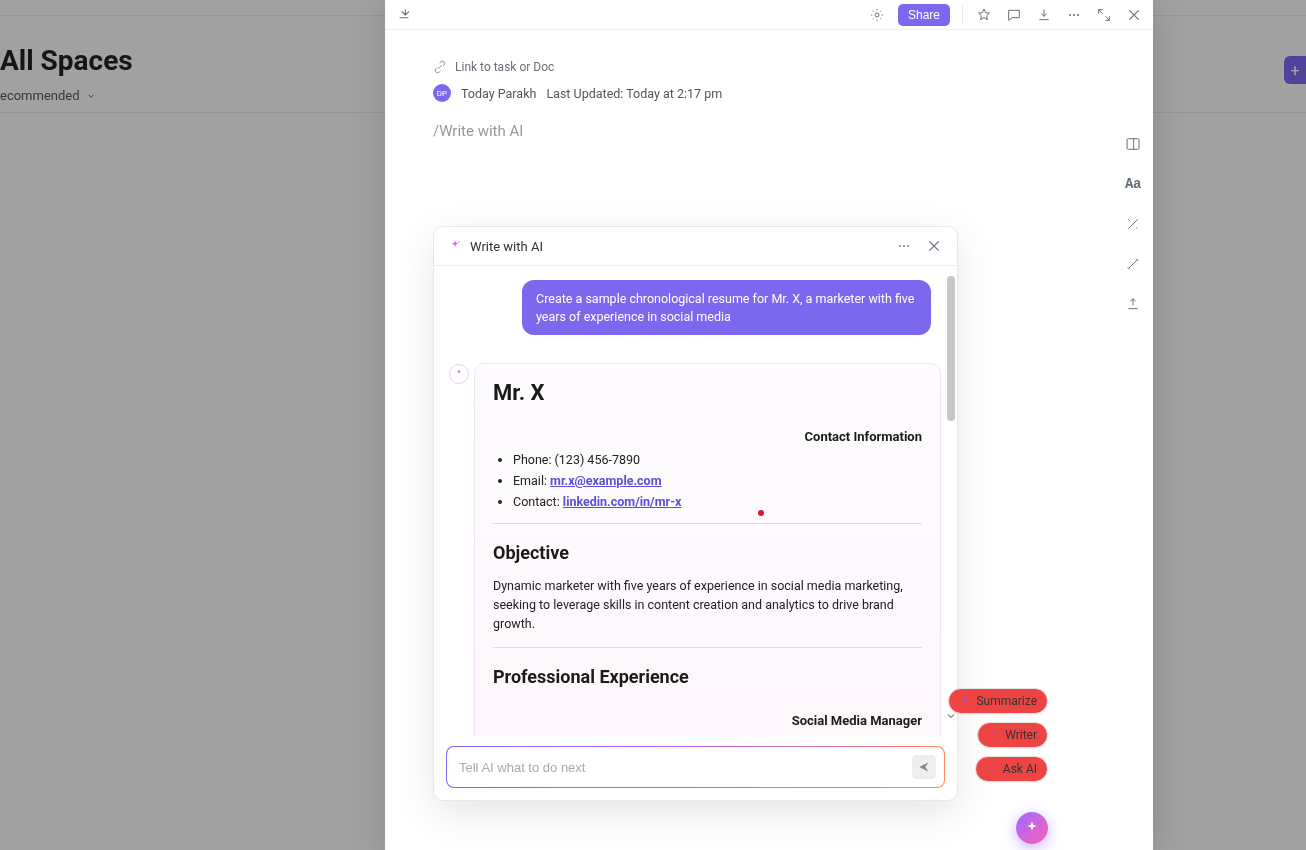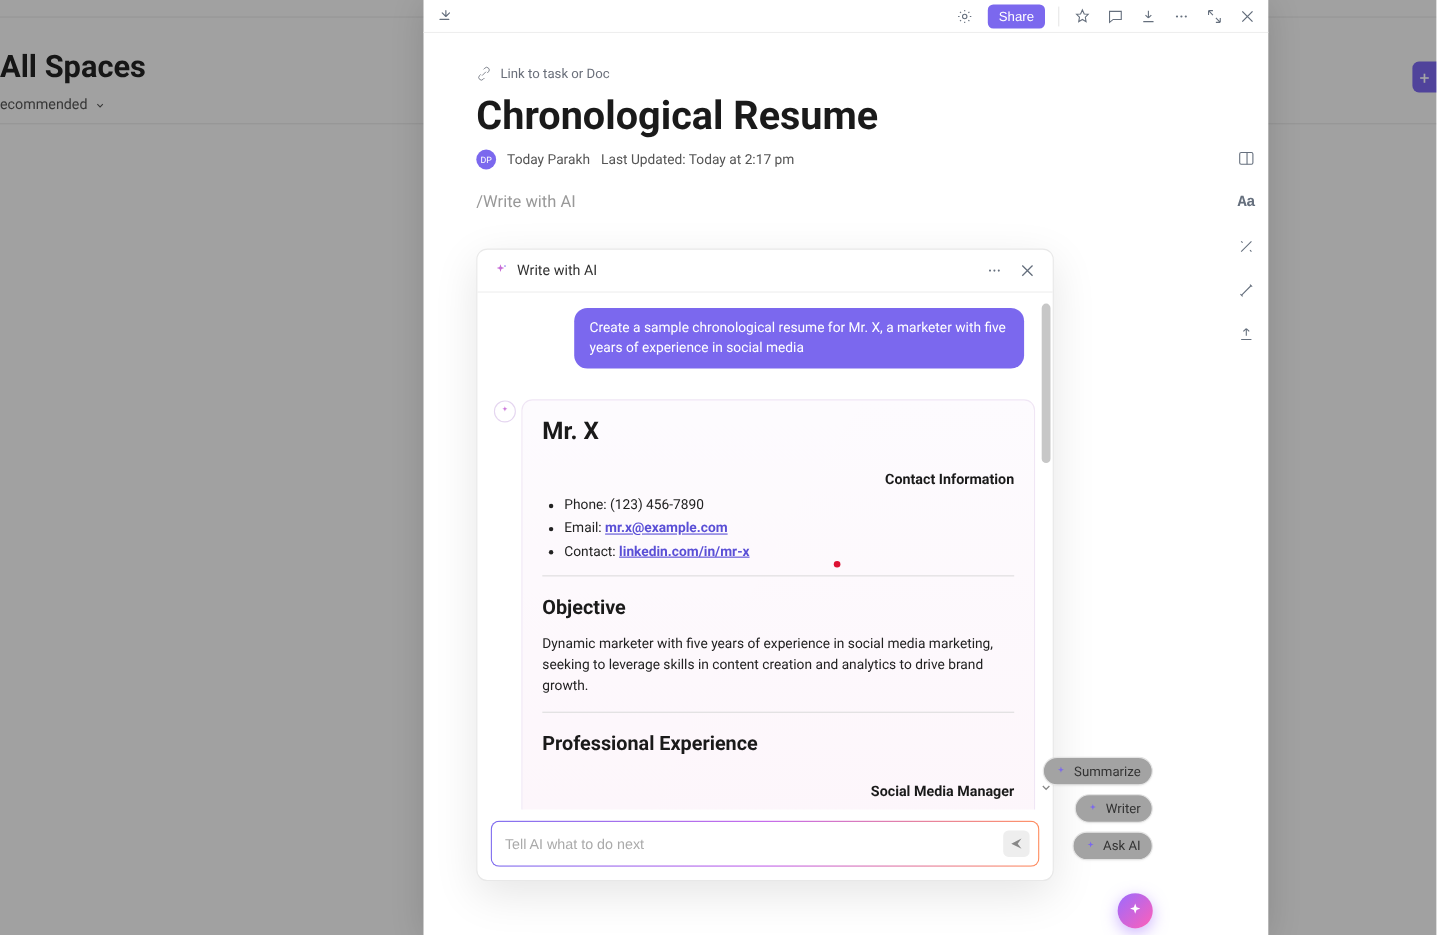--- a/index.html
+++ b/index.html
@@ -356,21 +356,21 @@
     bottom: 68px;
     display: flex;
     flex-direction: column;
     gap: 8px;
     align-items: flex-end;
   }
   .pill {
     display: flex;
     align-items: center;
     gap: 6px;
-    background: #a3a3a3;
+    background: #ef4444;
     border: 1px solid #e4e4e4;
     border-radius: 14px;
     padding: 5px 10px;
     font-size: 12px;
     color: #333;
     cursor: pointer;
     box-shadow: 0 1px 2px rgba(0,0,0,0.04);
   }
   .pill svg { width: 11px; height: 11px; }
   .fab {
@@ -488,21 +488,20 @@
       </span>
     </div>
 
     <div class="link-line">
       <svg viewBox="0 0 24 24">
           <path d="M7 13l-2 2a4 4 0 005.7 5.7l2-2M17 11l2-2A4 4 0 0013.3 3.3l-2 2M9 15l6-6" stroke="currentColor" stroke-width="1.3" fill="none"></path>
         </svg>
       <span>Link to task or Doc</span>
     </div>
 
-    <div class="doc-title">Chronological Resume</div>
 
     <div class="doc-meta">
       <span class="avatar">DP</span>
       <span>Today Parakh</span>
       <span>Last Updated: Today at 2:17 pm</span>
     </div>
 
     <div class="slash-cmd">/Write with AI</div>
 
     <div class="ai-panel">

